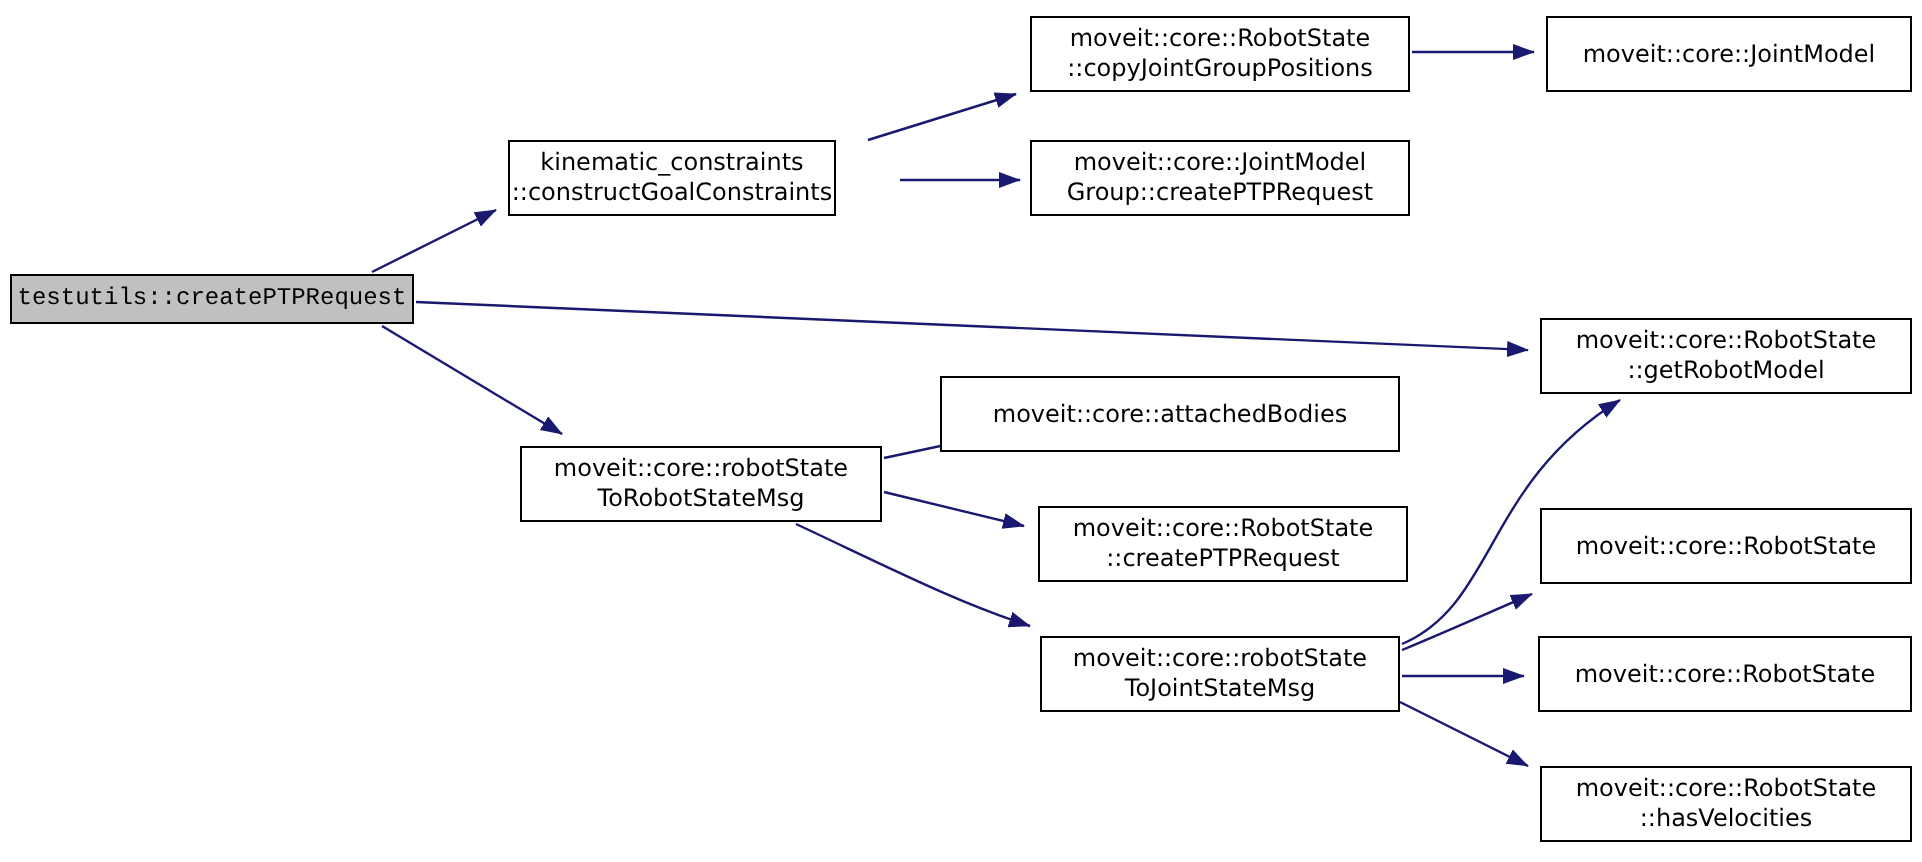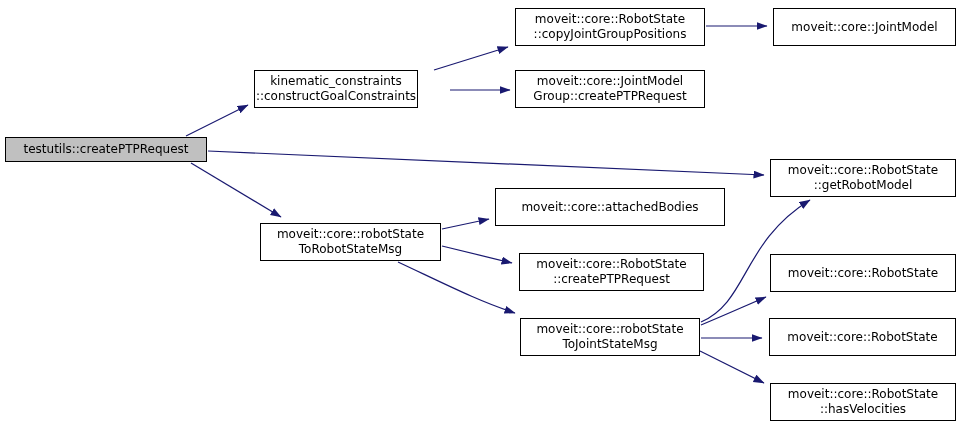--- a/index.html
+++ b/index.html
@@ -32,20 +32,21 @@
     display: flex;
     flex-direction: column;
     align-items: center;
     justify-content: center;
     text-align: center;
     white-space: nowrap;
     cursor: pointer;
   }
   .node.highlight {
     background: #c0c0c0;
+    font-family: Liberation Mono, monospace;
   }
   .node span {
     display: block;
   }
   path.edge {
     stroke: #191970;
     stroke-width: 1.2;
     fill: none;
   }
 </style>
@@ -91,21 +92,21 @@
         <span>moveit::core::JointModel</span>
         <span>Group::createPTPRequest</span>
       </div>
       <div class="node" style="left: 773px; top: 8px; width: 183px; height: 38px;">
         <span>moveit::core::JointModel</span>
       </div>
       <div class="node" style="left: 260px; top: 223px; width: 181px; height: 38px;">
         <span>moveit::core::robotState</span>
         <span>ToRobotStateMsg</span>
       </div>
-      <div class="node" style="left: 495px; top: 188px; width: 230px; height: 38px;">
+      <div class="node" style="left: 470px; top: 188px; width: 230px; height: 38px;">
         <span>moveit::core::attachedBodies</span>
       </div>
       <div class="node" style="left: 519px; top: 253px; width: 185px; height: 38px;">
         <span>moveit::core::RobotState</span>
         <span>::createPTPRequest</span>
       </div>
       <div class="node" style="left: 520px; top: 318px; width: 180px; height: 38px;">
         <span>moveit::core::robotState</span>
         <span>ToJointStateMsg</span>
       </div>

